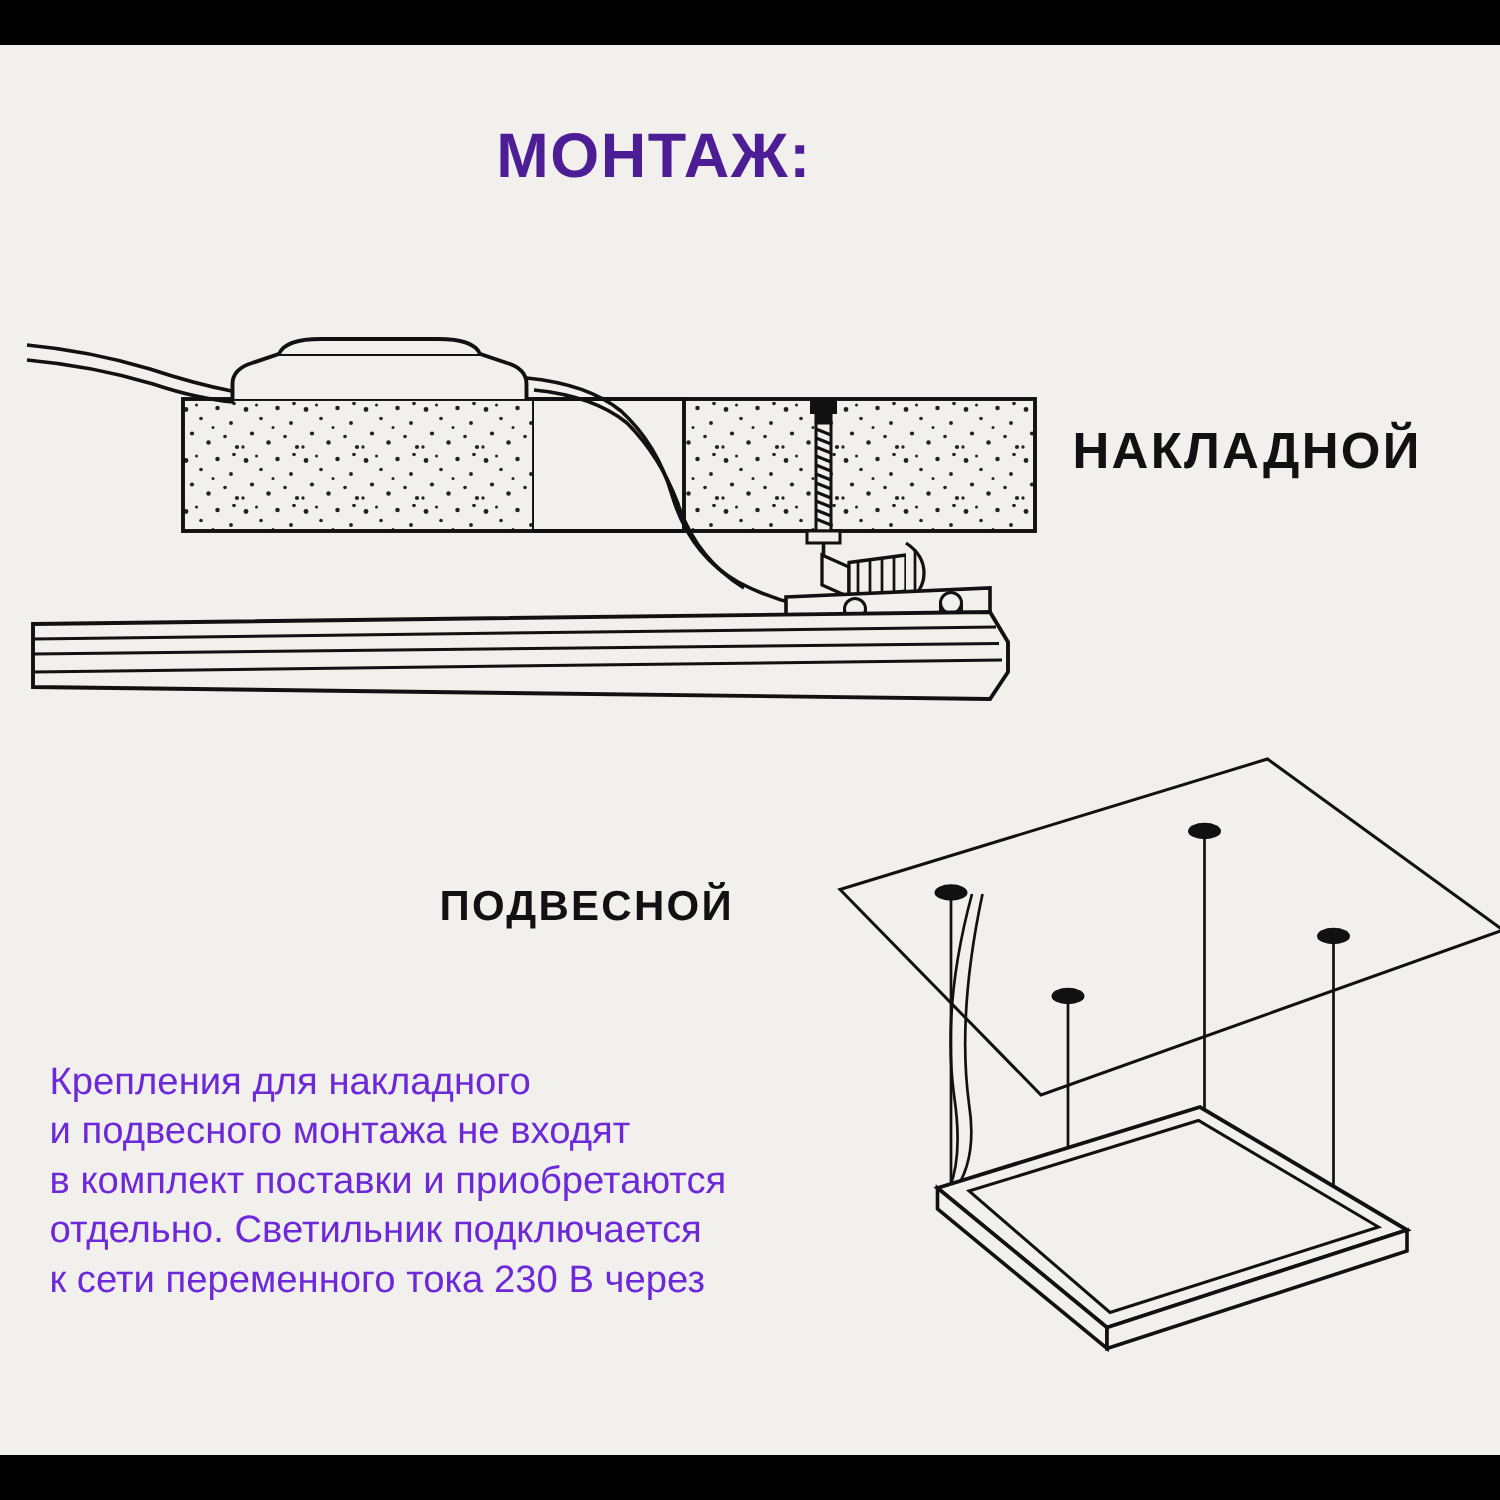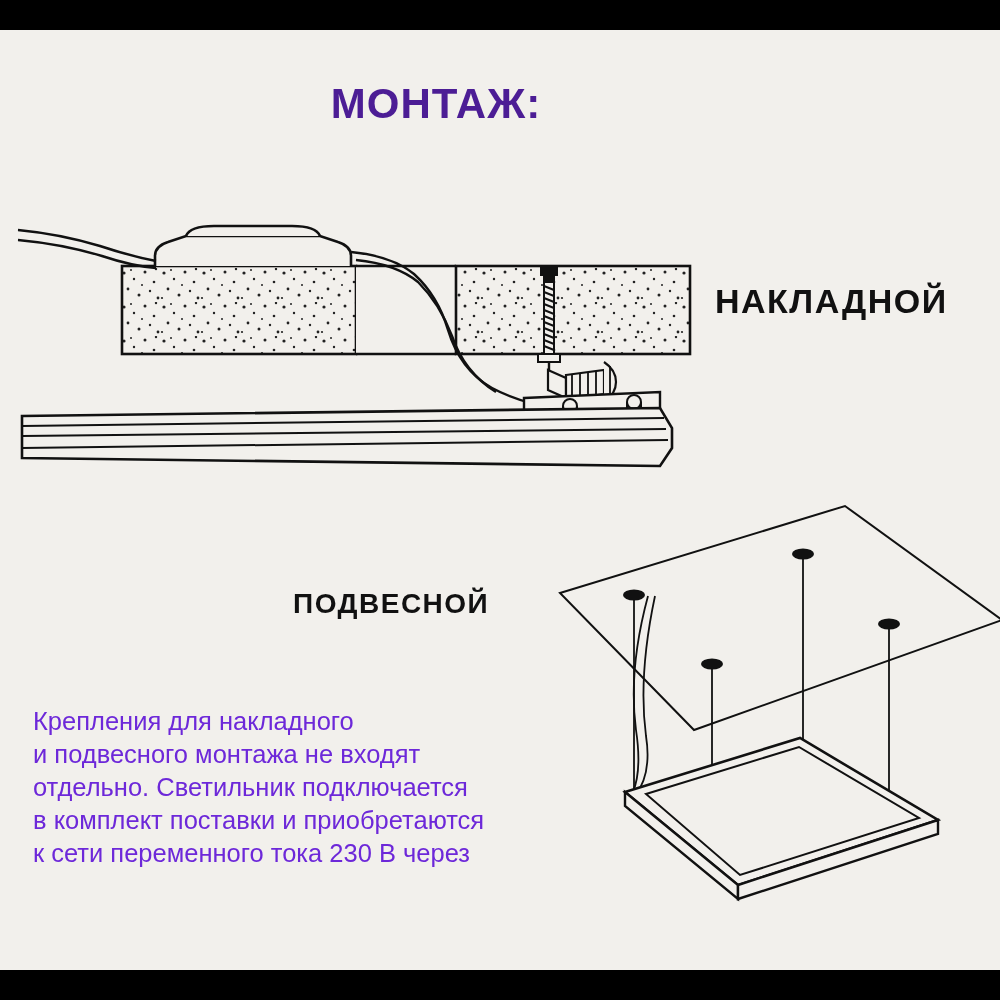--- a/index.html
+++ b/index.html
@@ -87,22 +87,22 @@
 
   <div class="title">МОНТАЖ:</div>
 
   <div class="label-surface">НАКЛАДНОЙ</div>
 
   <div class="label-pendant">ПОДВЕСНОЙ</div>
 
   <div class="note">
     <div>Крепления для накладного</div>
     <div>и подвесного монтажа не входят</div>
+    <div>в комплект поставки и приобретаются</div>
     <div>отдельно. Светильник подключается</div>
-    <div>в комплект поставки и приобретаются</div>
     <div>к сети переменного тока 230 В через</div>
   </div>
 
   <svg class="canvas" width="1000" height="940" viewBox="0 0 1000 940">
     <defs>
       <pattern id="speckle" width="40" height="34" patternUnits="userSpaceOnUse">
         <rect width="40" height="34" fill="#f2f0ec"></rect>
         <circle cx="4" cy="5" r="1.6" fill="#222"></circle>
         <circle cx="14" cy="11" r="1.2" fill="#222"></circle>
         <circle cx="25" cy="4" r="1.5" fill="#222"></circle>

